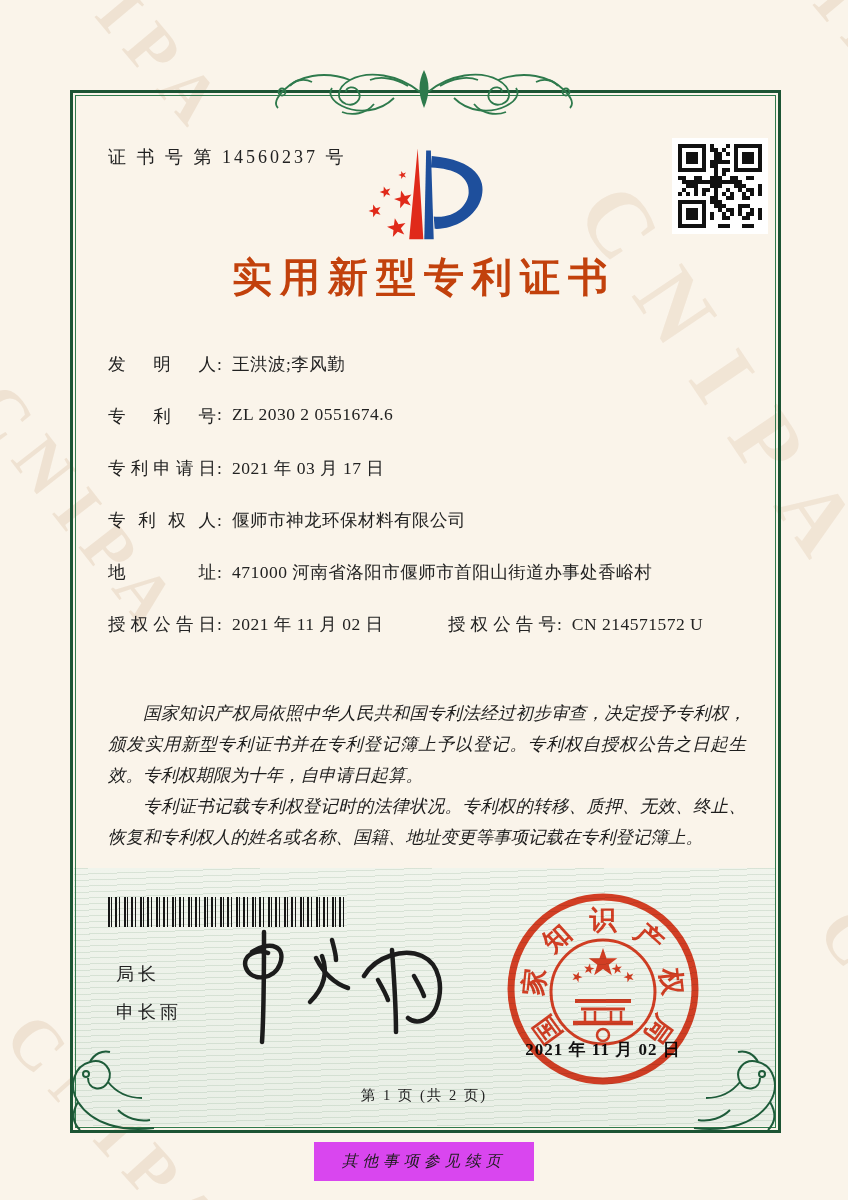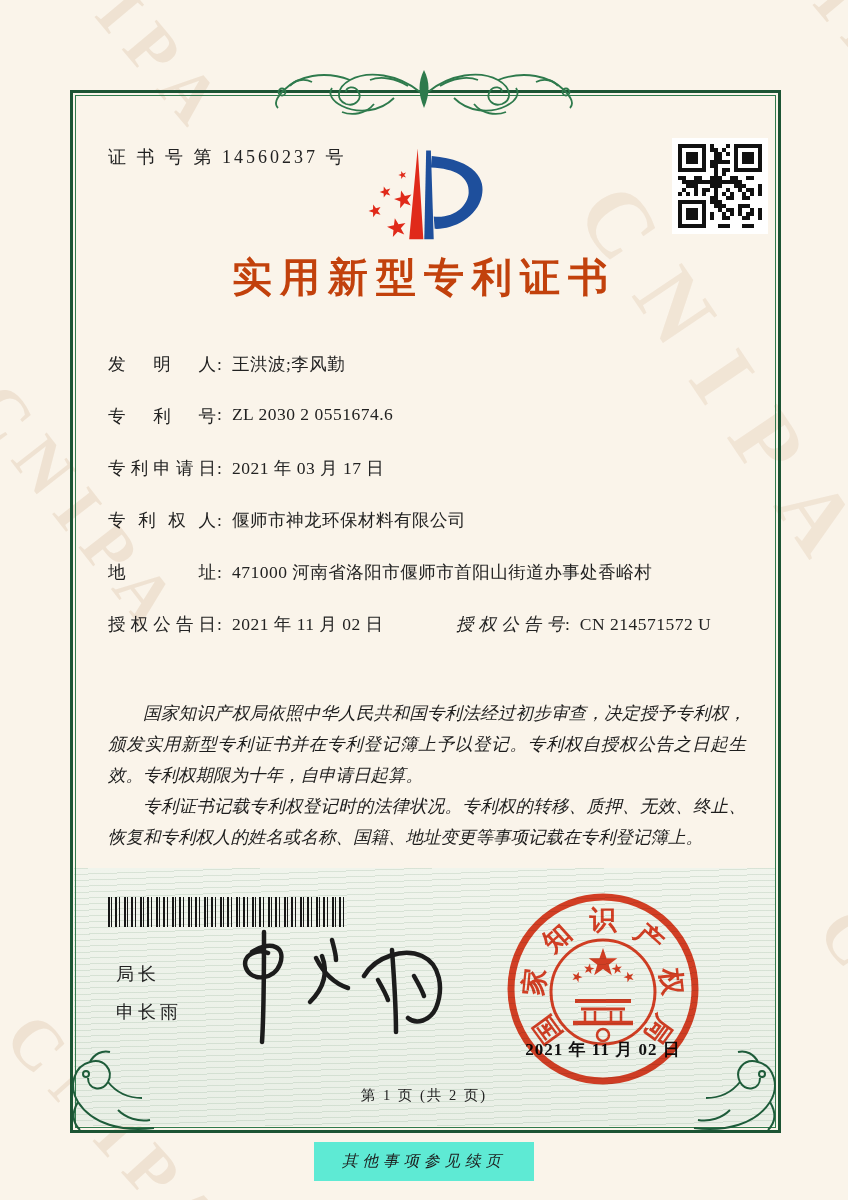--- a/index.html
+++ b/index.html
@@ -46,21 +46,21 @@
   .title{
     position:absolute;left:0;top:250px;width:100%;text-align:center;z-index:4;
     font-size:40px;font-weight:bold;letter-spacing:8px;color:#c2410c;
   }
   .fields{position:absolute;left:108px;top:352px;width:648px;z-index:4;font-size:17.5px;}
   .frow{height:52px;}
   .flabel{display:inline-block;width:108px;text-align:justify;text-align-last:justify;vertical-align:top;}
   .fcolon{margin:0 10px 0 1px;}
   .fvalue{letter-spacing:0.5px;}
   .fvalue-fixed{display:inline-block;width:196px;}
-  .flabel2{display:inline-block;width:108px;text-align:justify;text-align-last:justify;margin-left:28px;font-style:italic;}
+  .flabel2{display:inline-block;width:108px;text-align:justify;text-align-last:justify;margin-left:20px;}
 
   .body-text{
     position:absolute;left:108px;top:698px;width:638px;z-index:4;
     font-size:17.5px;line-height:31px;text-align:justify;font-style:italic;color:#1d1d1d;
   }
   .body-text p{margin:0;text-indent:2em;}
 
   .barcode{
     position:absolute;left:108px;top:897px;width:238px;height:30px;z-index:4;
     background:
@@ -73,21 +73,21 @@
   .seal-date{
     position:absolute;left:506px;top:1038px;width:194px;text-align:center;z-index:4;
     font-size:17px;font-weight:bold;letter-spacing:1px;color:#111;
   }
   .seal{position:absolute;left:503px;top:886px;width:200px;height:206px;z-index:5;
     mix-blend-mode:multiply;opacity:0.95;}
 
   .page-num{position:absolute;left:0;top:1086px;width:100%;text-align:center;z-index:4;font-size:14.5px;letter-spacing:2px;}
   .cont-box{
     position:absolute;left:50%;top:1142px;transform:translateX(-50%);z-index:4;
-    background:#5eead4;padding:9px 28px;font-size:15.5px;letter-spacing:5px;color:#1d1d1d;font-style:italic;
+    background:#d946ef;padding:9px 28px;font-size:15.5px;letter-spacing:5px;color:#1d1d1d;font-style:italic;
   }
 </style>
 </head>
 <body>
 
 <div class="wm wm-tl">CNIPA</div>
 <div class="wm wm-tr">CNIPA</div>
 <div class="wm wm-midr">CNIPA</div>
 <div class="wm wm-left">CNIPA</div>
 <div class="wm wm-bl">CNIPA</div>

